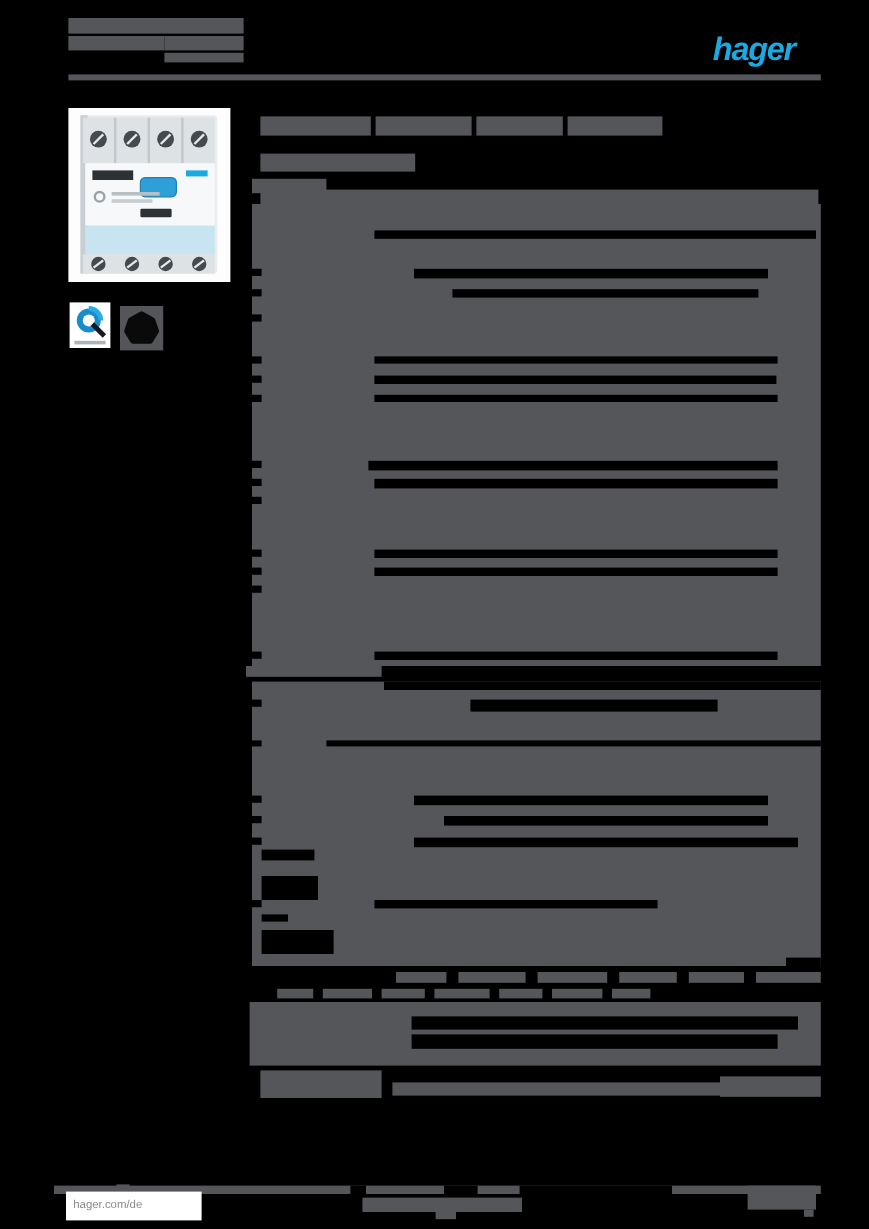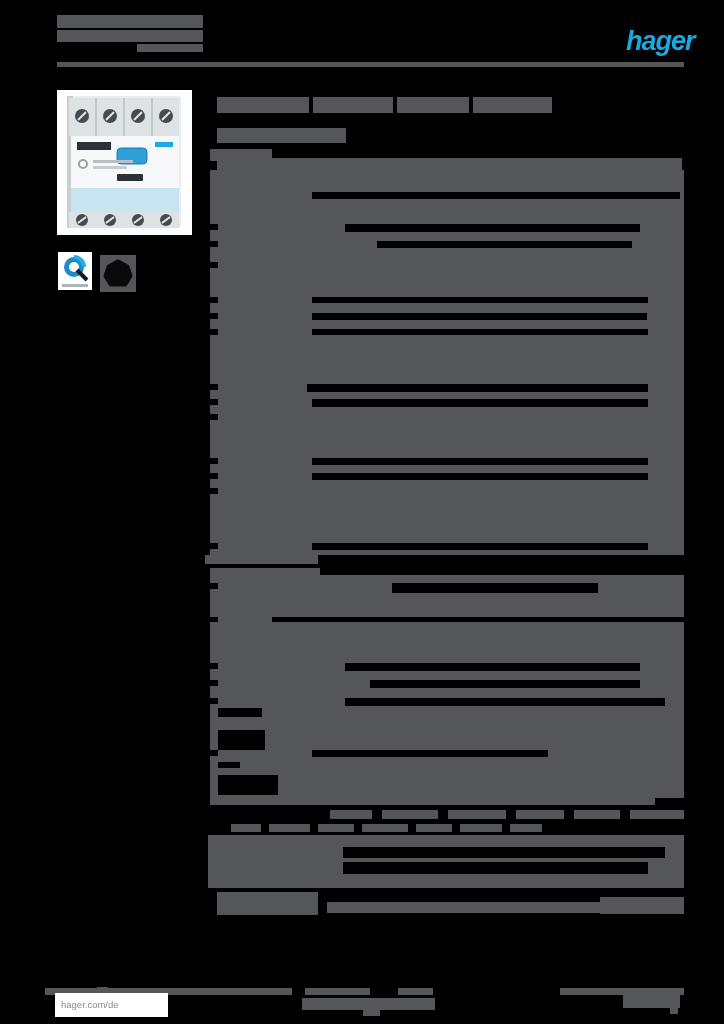--- a/index.html
+++ b/index.html
@@ -1,20 +1,20 @@
 <!DOCTYPE html>
 <html><head>
 <meta charset="utf-8">
 <style>
   html,body{margin:0;padding:0;background:#000;}
   #stage{position:relative;width:724px;height:1024px;background:var(--bg,#000);overflow:hidden;
          font-family:"Liberation Sans",sans-serif;}
   .rect{position:absolute;}
   .abs{position:absolute;}
-  #brand-logo{position:absolute;left:626px;top:27px;width:90px;height:30px;
+  #brand-logo{position:absolute;left:594px;top:27px;width:90px;height:30px;
       font-weight:bold;font-style:italic;font-size:27px;letter-spacing:-1px;
       color:var(--brand,#1ba9e1);line-height:28px;}
   #product-image{position:absolute;left:57px;top:90px;width:135px;height:145px;
       background:#fdfdfd;}
   #badge-quality{position:absolute;left:58px;top:252px;width:34px;height:38px;background:#fff;}
   #badge-cert{position:absolute;left:100px;top:255px;width:36px;height:37px;background:var(--bar,#55565a);}
   #footer-sitebox{position:absolute;left:55px;top:993px;width:113px;height:24px;background:#fff;}
   #footer-sitebox span{display:block;padding-left:6px;line-height:24px;font-size:9.5px;
       color:var(--ftxt,#8a8a8a);}
 </style>

